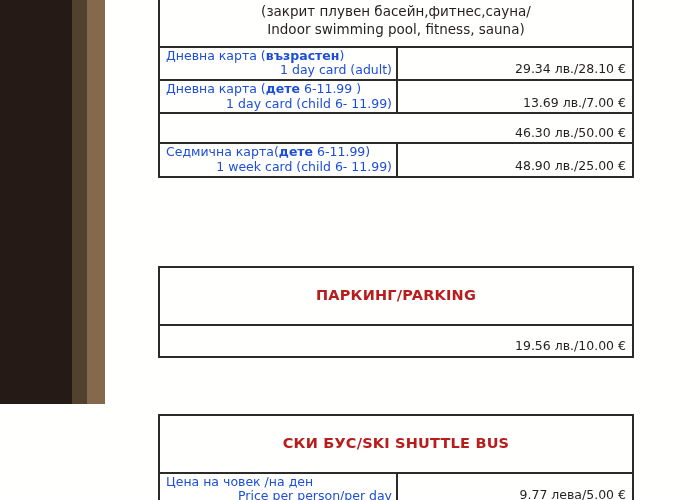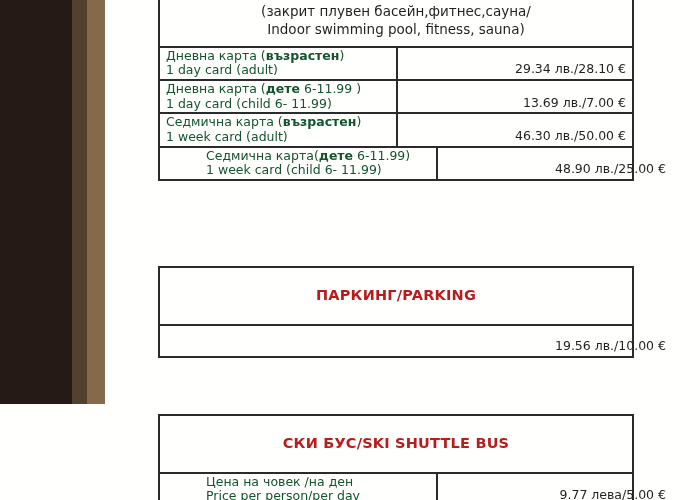--- a/index.html
+++ b/index.html
@@ -74,36 +74,36 @@
 
   
   .rows { display: block; }
   .trow {
     display: flex;
     width: 100%;
     box-sizing: border-box;
     border-bottom: 2px solid #2b2b2b;
     min-height: 30px;
   }
-  .trow.last { border-bottom: none; margin-left: 40px; }
+  .trow.last { border-bottom: none; }
 
   .cell-label {
     box-sizing: border-box;
     width: 238px;
     flex: 0 0 238px;
     border-right: 2px solid #2b2b2b;
     padding: 1px 4px 1px 6px;
     font-size: 12.5px;
-    color: #14532d;
+    color: #1d4ed8;
     line-height: 1.17;
     white-space: nowrap;
     overflow: hidden;
   }
   .cell-label .bg { display: block; }
-  .cell-label .en { display: block; }
+  .cell-label .en { display: block; text-align: right; }
   .cell-label b { font-weight: bold; }
 
   .cell-price {
     box-sizing: border-box;
     flex: 1 1 auto;
     padding: 1px 6px 2px 6px;
     font-size: 12.5px;
     color: #231f20;
     line-height: 1.17;
     display: flex;
@@ -139,24 +139,20 @@
 
       <div class="trow">
         <div class="cell-label">
           <span class="bg"><span>Дневна карта (</span><b>дете</b><span> 6-11.99 )</span></span>
           <span class="en">1 day card     (child  6- 11.99)</span>
         </div>
         <div class="cell-price">13.69 лв./7.00 €</div>
       </div>
 
       <div class="trow">
-        <div class="cell-label">
-          <span class="bg"><span>Седмична карта (</span><b>възрастен</b><span>)</span></span>
-          <span class="en">1 week card (adult)</span>
-        </div>
         <div class="cell-price">46.30 лв./50.00 €</div>
       </div>
 
       <div class="trow last">
         <div class="cell-label">
           <span class="bg"><span>Седмична карта(</span><b>дете</b><span> 6-11.99)</span></span>
           <span class="en">1 week card     (child 6- 11.99)</span>
         </div>
         <div class="cell-price">48.90 лв./25.00 €</div>
       </div>

